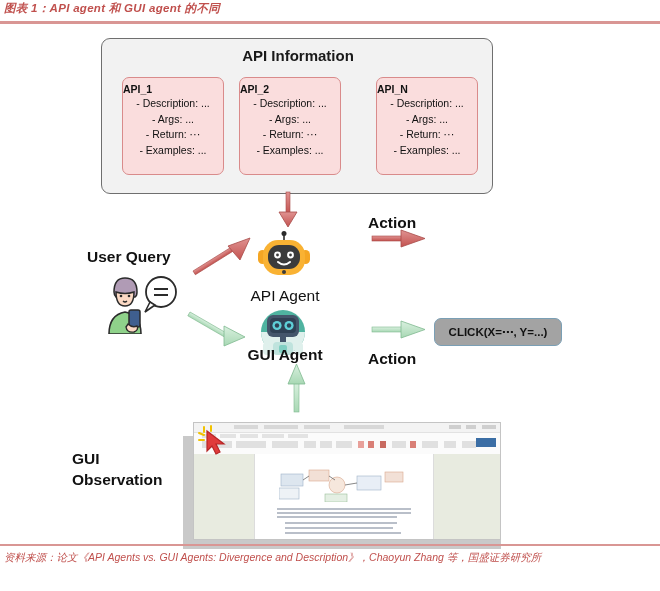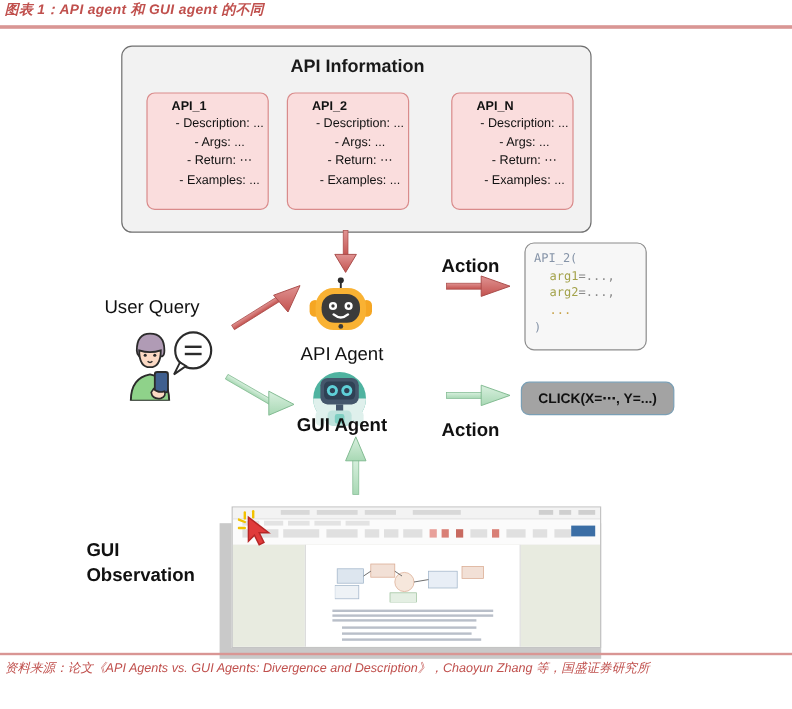--- a/index.html
+++ b/index.html
@@ -41,40 +41,40 @@
     background:#f2f2f2;border:1.4px solid #6f6f6f;border-radius:9px;
     box-sizing:border-box;
   }
   #api-info-title{
     position:absolute;left:0;top:8px;width:392px;text-align:center;
     font-size:15px;font-weight:bold;color:#1a1a1a;
   }
   .api-card{
     position:absolute;top:38px;width:102px;height:98px;
     background:#fadddd;border:1.3px solid #d98b8b;border-radius:7px;
-    box-sizing:border-box;padding:5px 0 0 20px;
+    box-sizing:border-box;padding:5px 0 0 0;
   }
   #api-card-0{left:20px;}
   #api-card-1{left:137px;}
   #api-card-2{left:274px;}
   .api-card-title{
     font-size:10.5px;font-weight:bold;color:#111;margin-bottom:1px;
   }
   .api-card-line{
     font-size:10.5px;color:#111;line-height:15.5px;white-space:nowrap;text-align:center;
   }
 
   
   #arrows{position:absolute;left:0;top:0;width:660px;height:518px;
     pointer-events:none;}
 
   
   #user-query-label{
     position:absolute;left:87px;top:224px;
-    font-size:15.5px;font-weight:normal;color:#111;white-space:nowrap;
+    font-size:15.5px;font-weight:bold;color:#111;white-space:nowrap;
   }
   #user-figure{position:absolute;left:95px;top:248px;width:92px;height:62px;}
 
   
   #api-agent-icon{position:absolute;left:257px;top:207px;width:54px;height:52px;}
   #api-agent-label{
     position:absolute;left:230px;top:263px;width:110px;text-align:center;
     font-size:15.5px;font-weight:normal;color:#111;
   }
   #gui-agent-icon{position:absolute;left:255px;top:285px;width:56px;height:50px;}
@@ -275,27 +275,20 @@
     <rect x="18" y="33" width="20" height="13" rx="4" fill="#bfe3dd"></rect>
     <rect x="24" y="36" width="8" height="8" rx="2" fill="#7fcfc2"></rect>
     <rect x="8" y="33" width="8" height="13" rx="4" fill="#dff0ec"></rect>
     <rect x="40" y="33" width="8" height="13" rx="4" fill="#dff0ec"></rect>
   </svg>
   <div id="gui-agent-label">GUI Agent</div>
 
   <div id="action-label-api">Action</div>
   <div id="action-label-gui">Action</div>
 
-  <div id="code-block">
-    <div><span class="code-fn">API_2(</span></div>
-    <div class="code-indent"><span class="code-arg">arg1</span><span class="code-op">=...,</span></div>
-    <div class="code-indent"><span class="code-arg">arg2</span><span class="code-op">=...,</span></div>
-    <div class="code-indent"><span class="code-dots">...</span></div>
-    <div><span class="code-fn">)</span></div>
-  </div>
 
   <div id="click-block">
     <span>CLICK(X=⋯, Y=...)</span>
   </div>
 
   <div id="gui-observation-label">
     <span>GUI</span><br>
     <span>Observation</span>
   </div>
 

